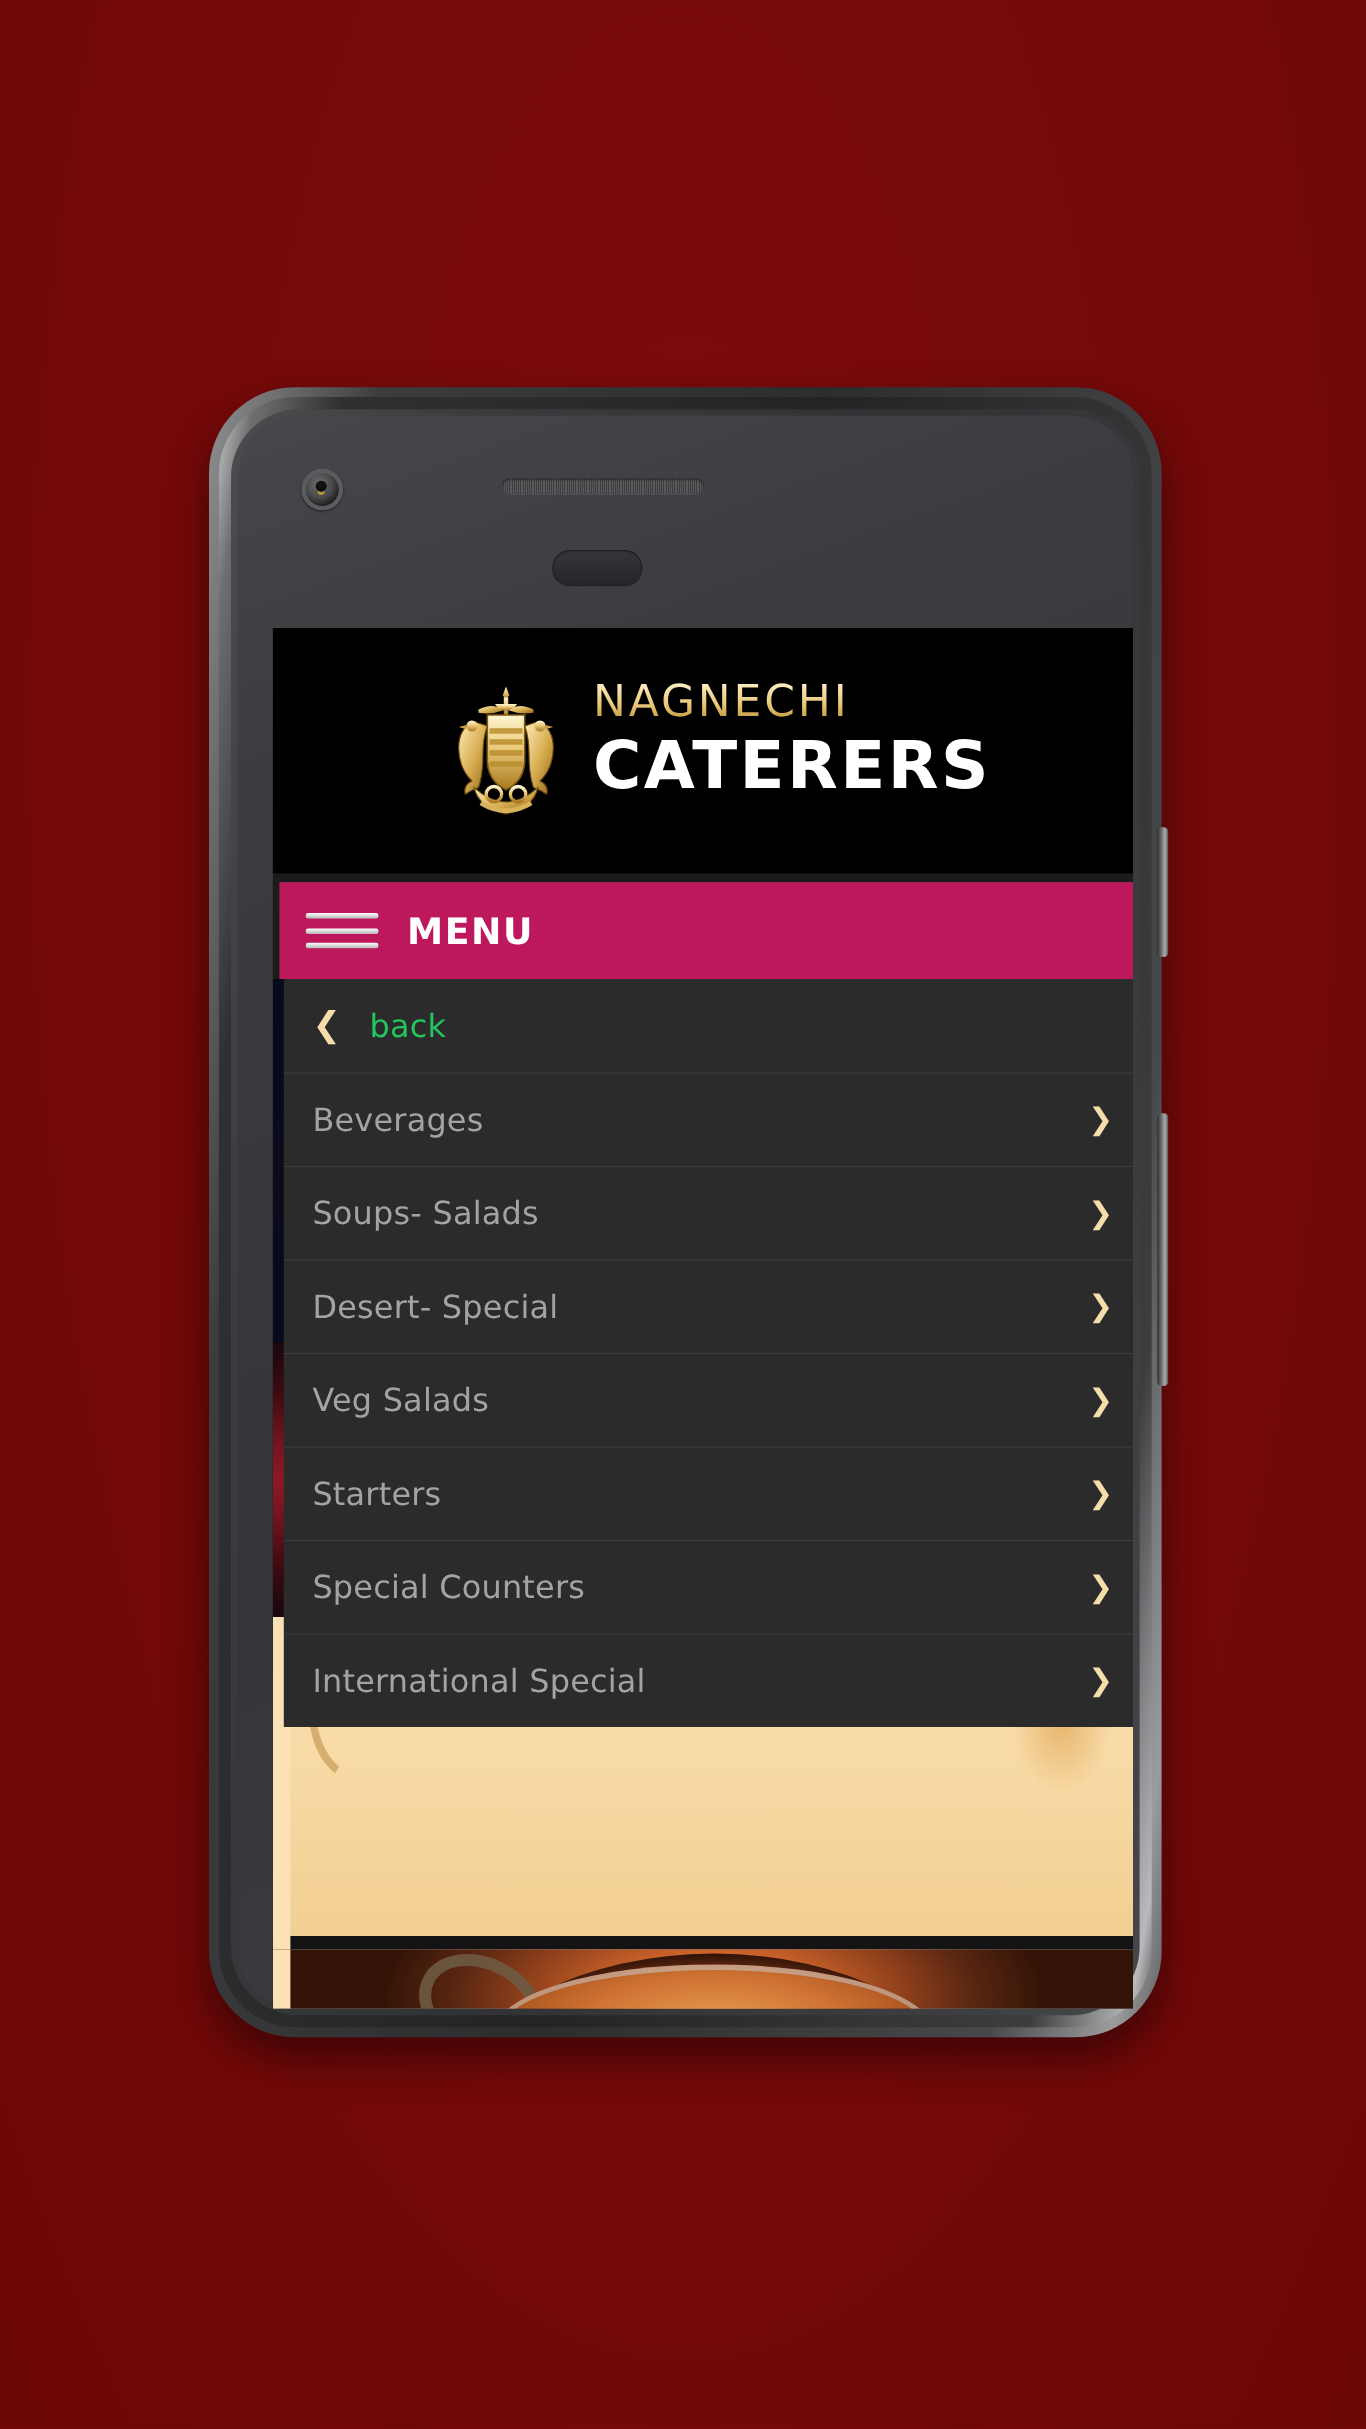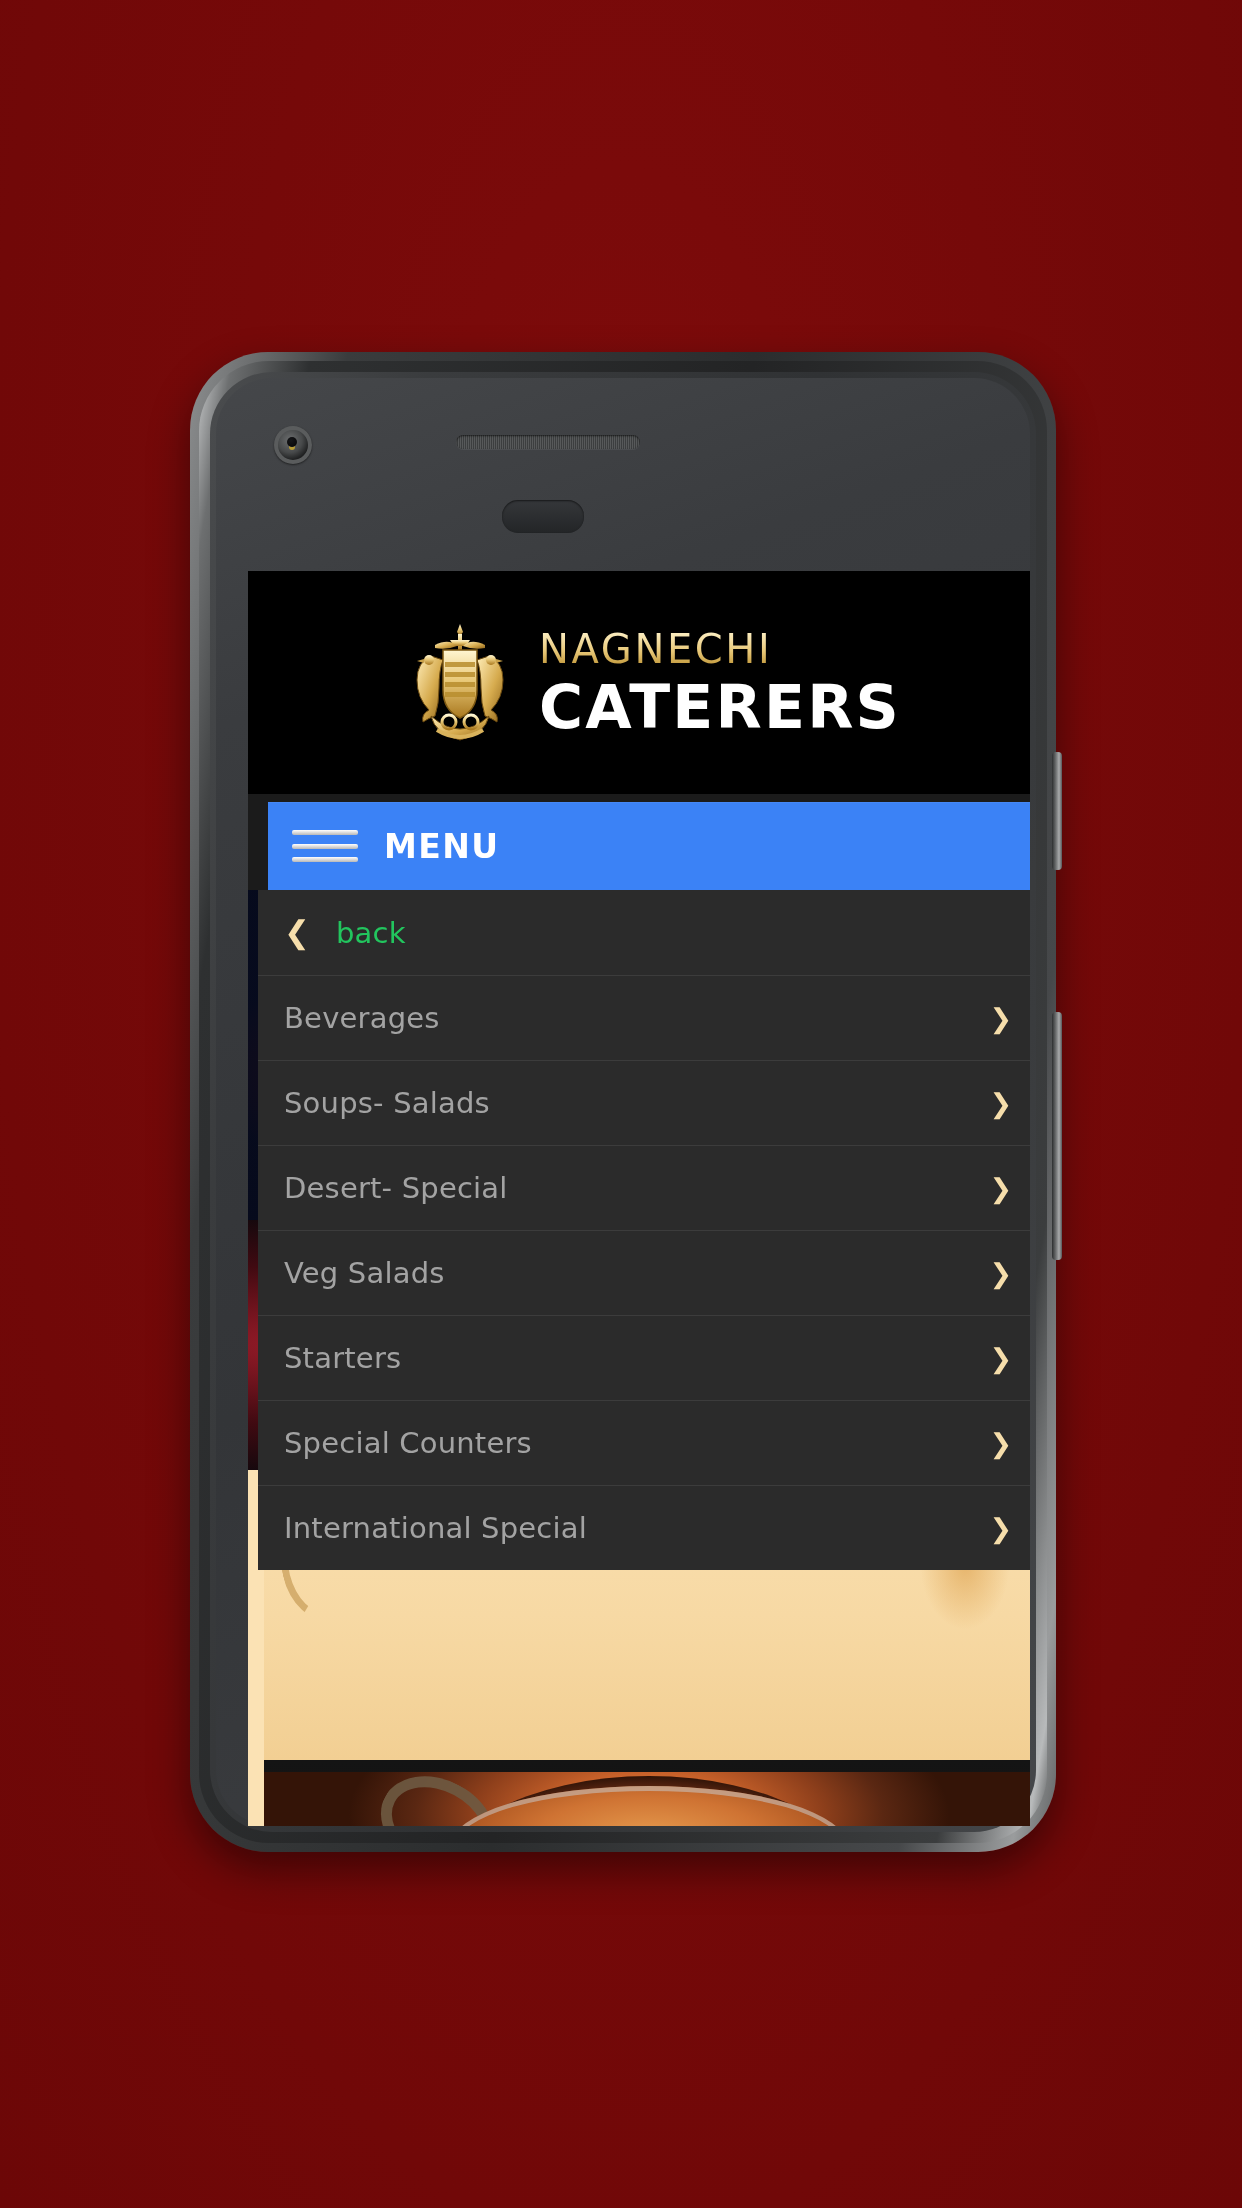--- a/index.html
+++ b/index.html
@@ -111,44 +111,44 @@
     overflow: hidden;
   }
 
   
   .app-header {
     position: relative;
     height: 223px;
     background: #000000;
     display: flex; align-items: center; justify-content: center;
   }
-  .logo-row { display: flex; align-items: center; gap: 16px; }
+  .logo-row { display: flex; align-items: flex-start; gap: 16px; }
   .crest { width: 126px; height: 130px; position: relative; flex: 0 0 auto; }
   .brand { display: flex; flex-direction: column; line-height: 1; }
   .brand-top {
     font-size: 40px; font-weight: 400; letter-spacing: 2.6px;
     color: #f2dfa4;
     font-family: "DejaVu Sans", sans-serif;
     background: linear-gradient(180deg, #fff4cf 0%, #e8c878 55%, #b98e2e 100%);
     -webkit-background-clip: text; background-clip: text;
     -webkit-text-fill-color: transparent; color: transparent;
   }
   .brand-bottom {
     margin-top: 8px;
     font-size: 60px; font-weight: 700; letter-spacing: 2.2px;
     color: #ffffff;
     font-family: "DejaVu Sans", sans-serif;
   }
 
   
   .menu-bar {
     position: relative;
-    margin: 8px 10px 0 20px;
+    margin: 8px 10px 0 6px;
     height: 88px;
-    background: #3b82f6;
+    background: #be185d;
     display: flex; align-items: center;
     box-shadow: inset 0 1px 0 rgba(255,255,255,0.05);
   }
   .hamburger {
     width: 66px; height: 44px;
     margin-left: 24px; margin-right: 26px;
     display: flex; flex-direction: column; justify-content: space-between;
     padding: 6px 0;
   }
   .hamburger i {

